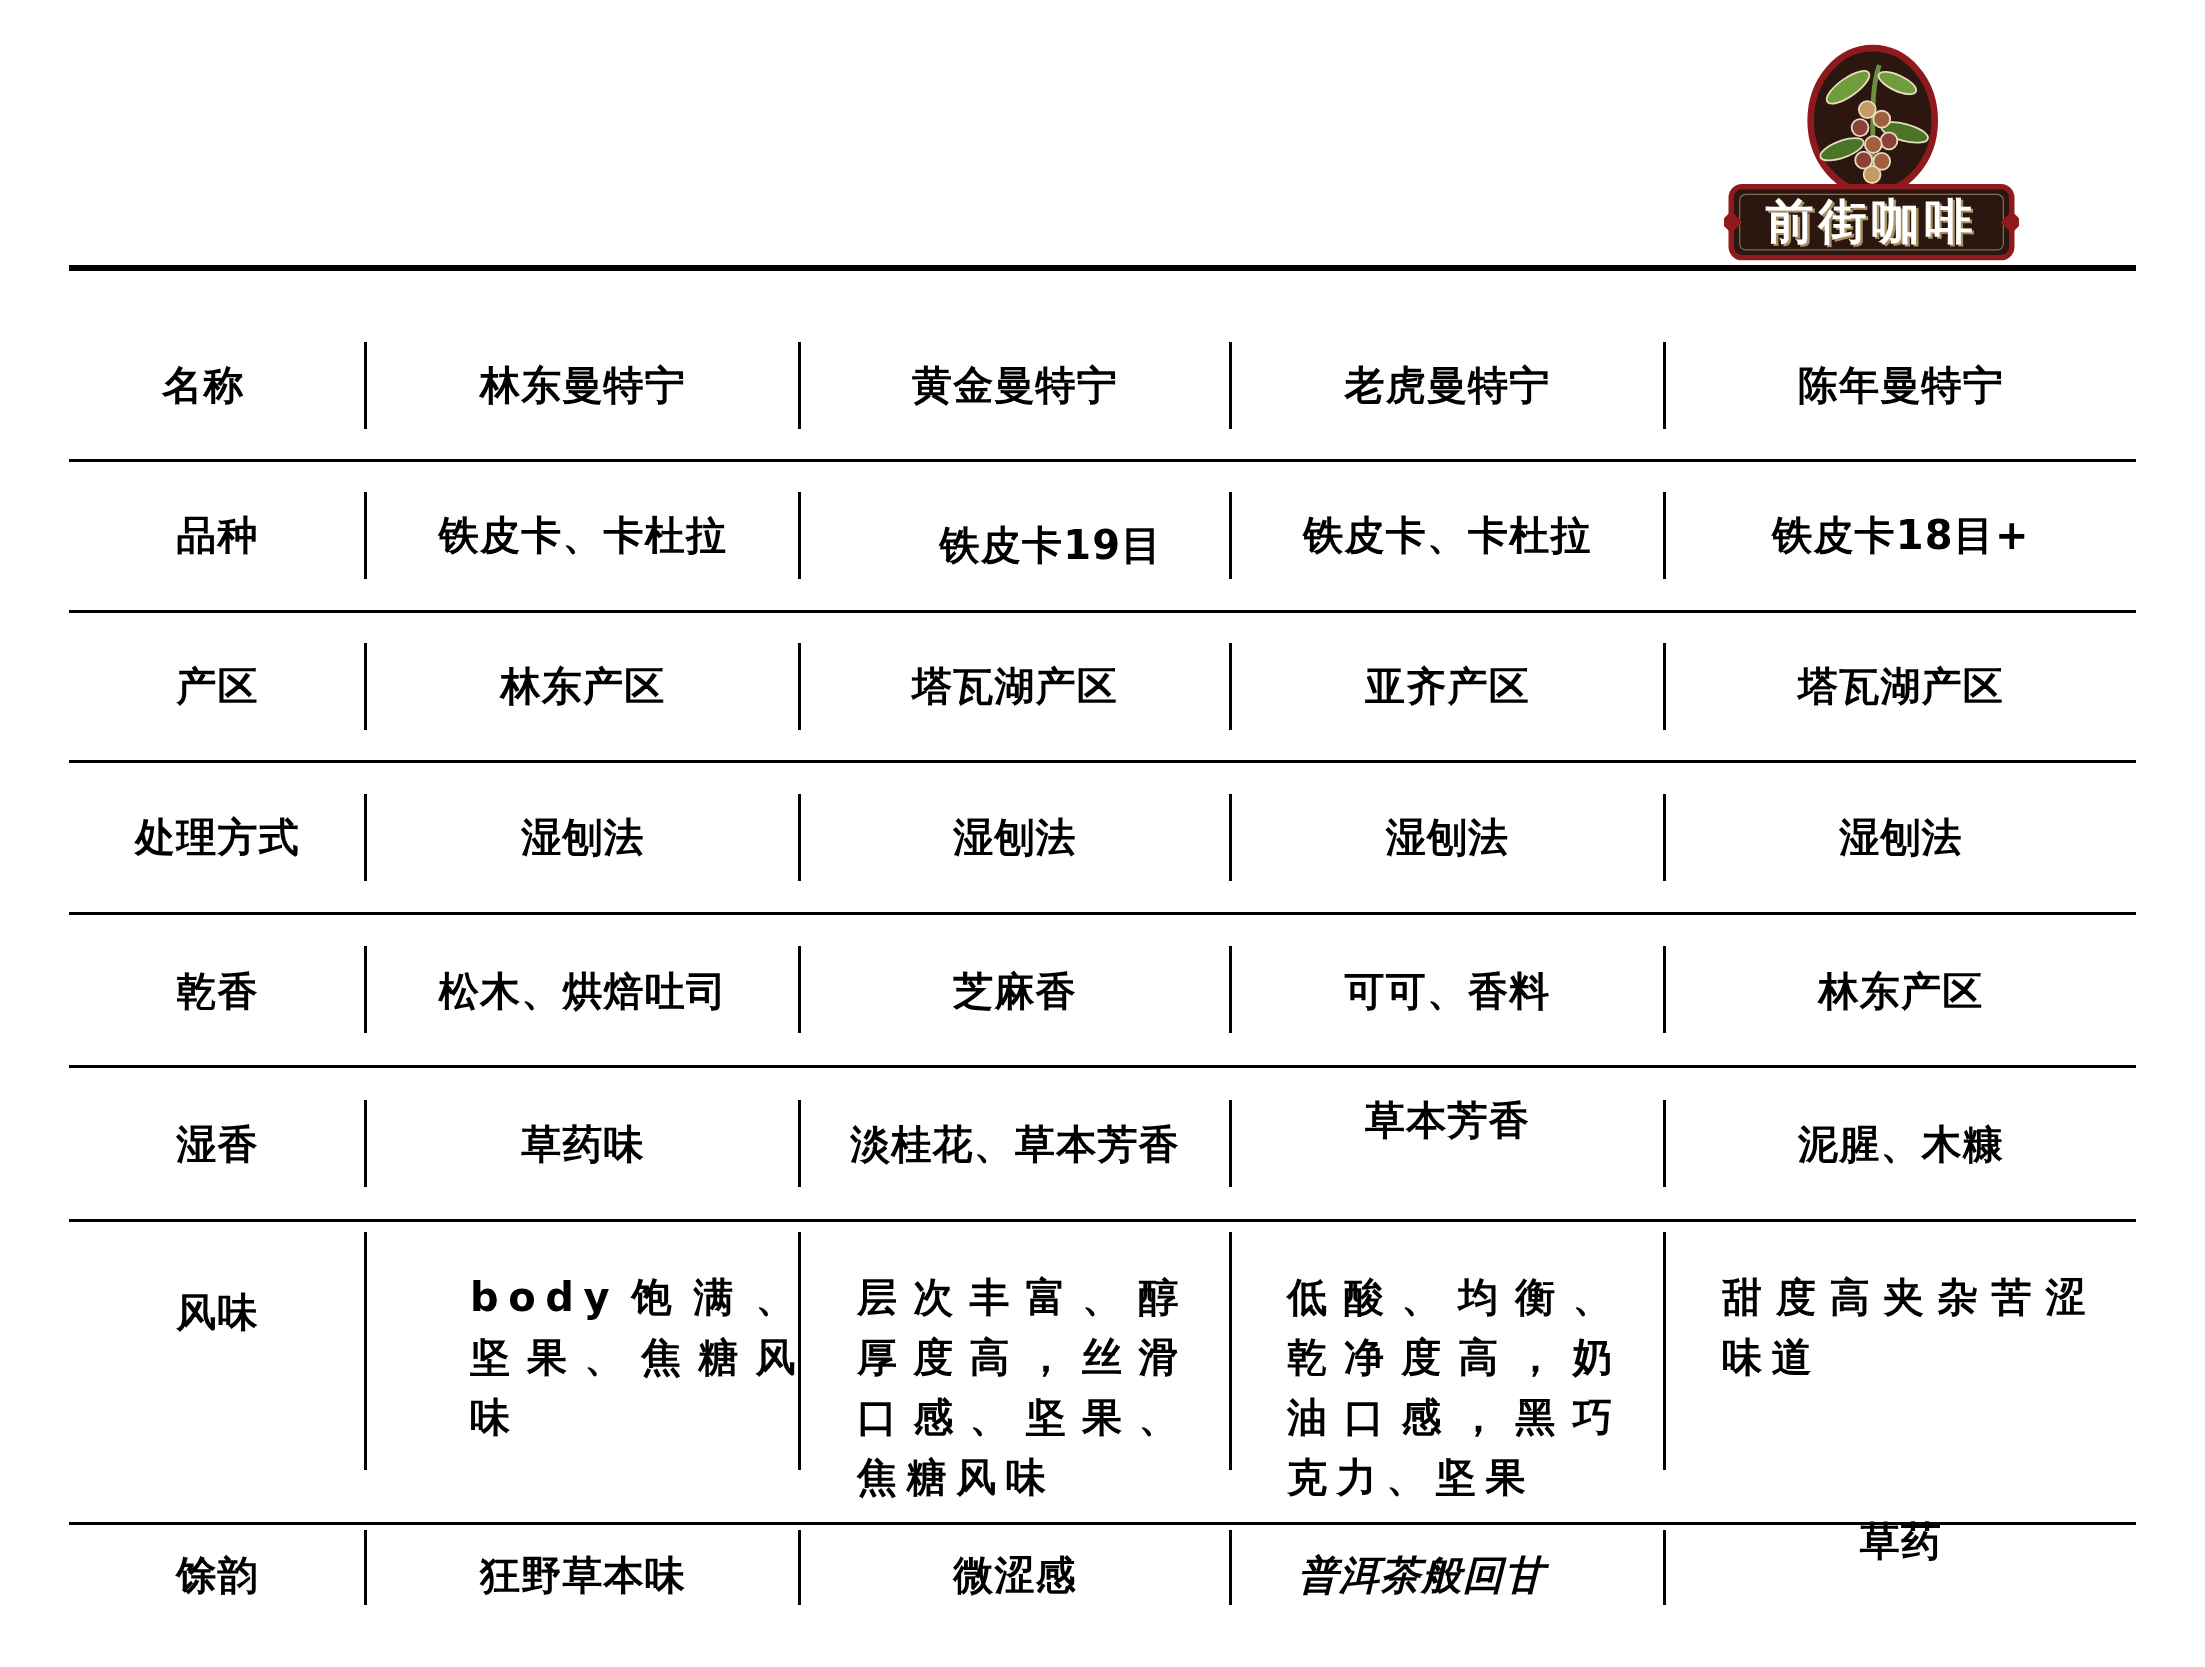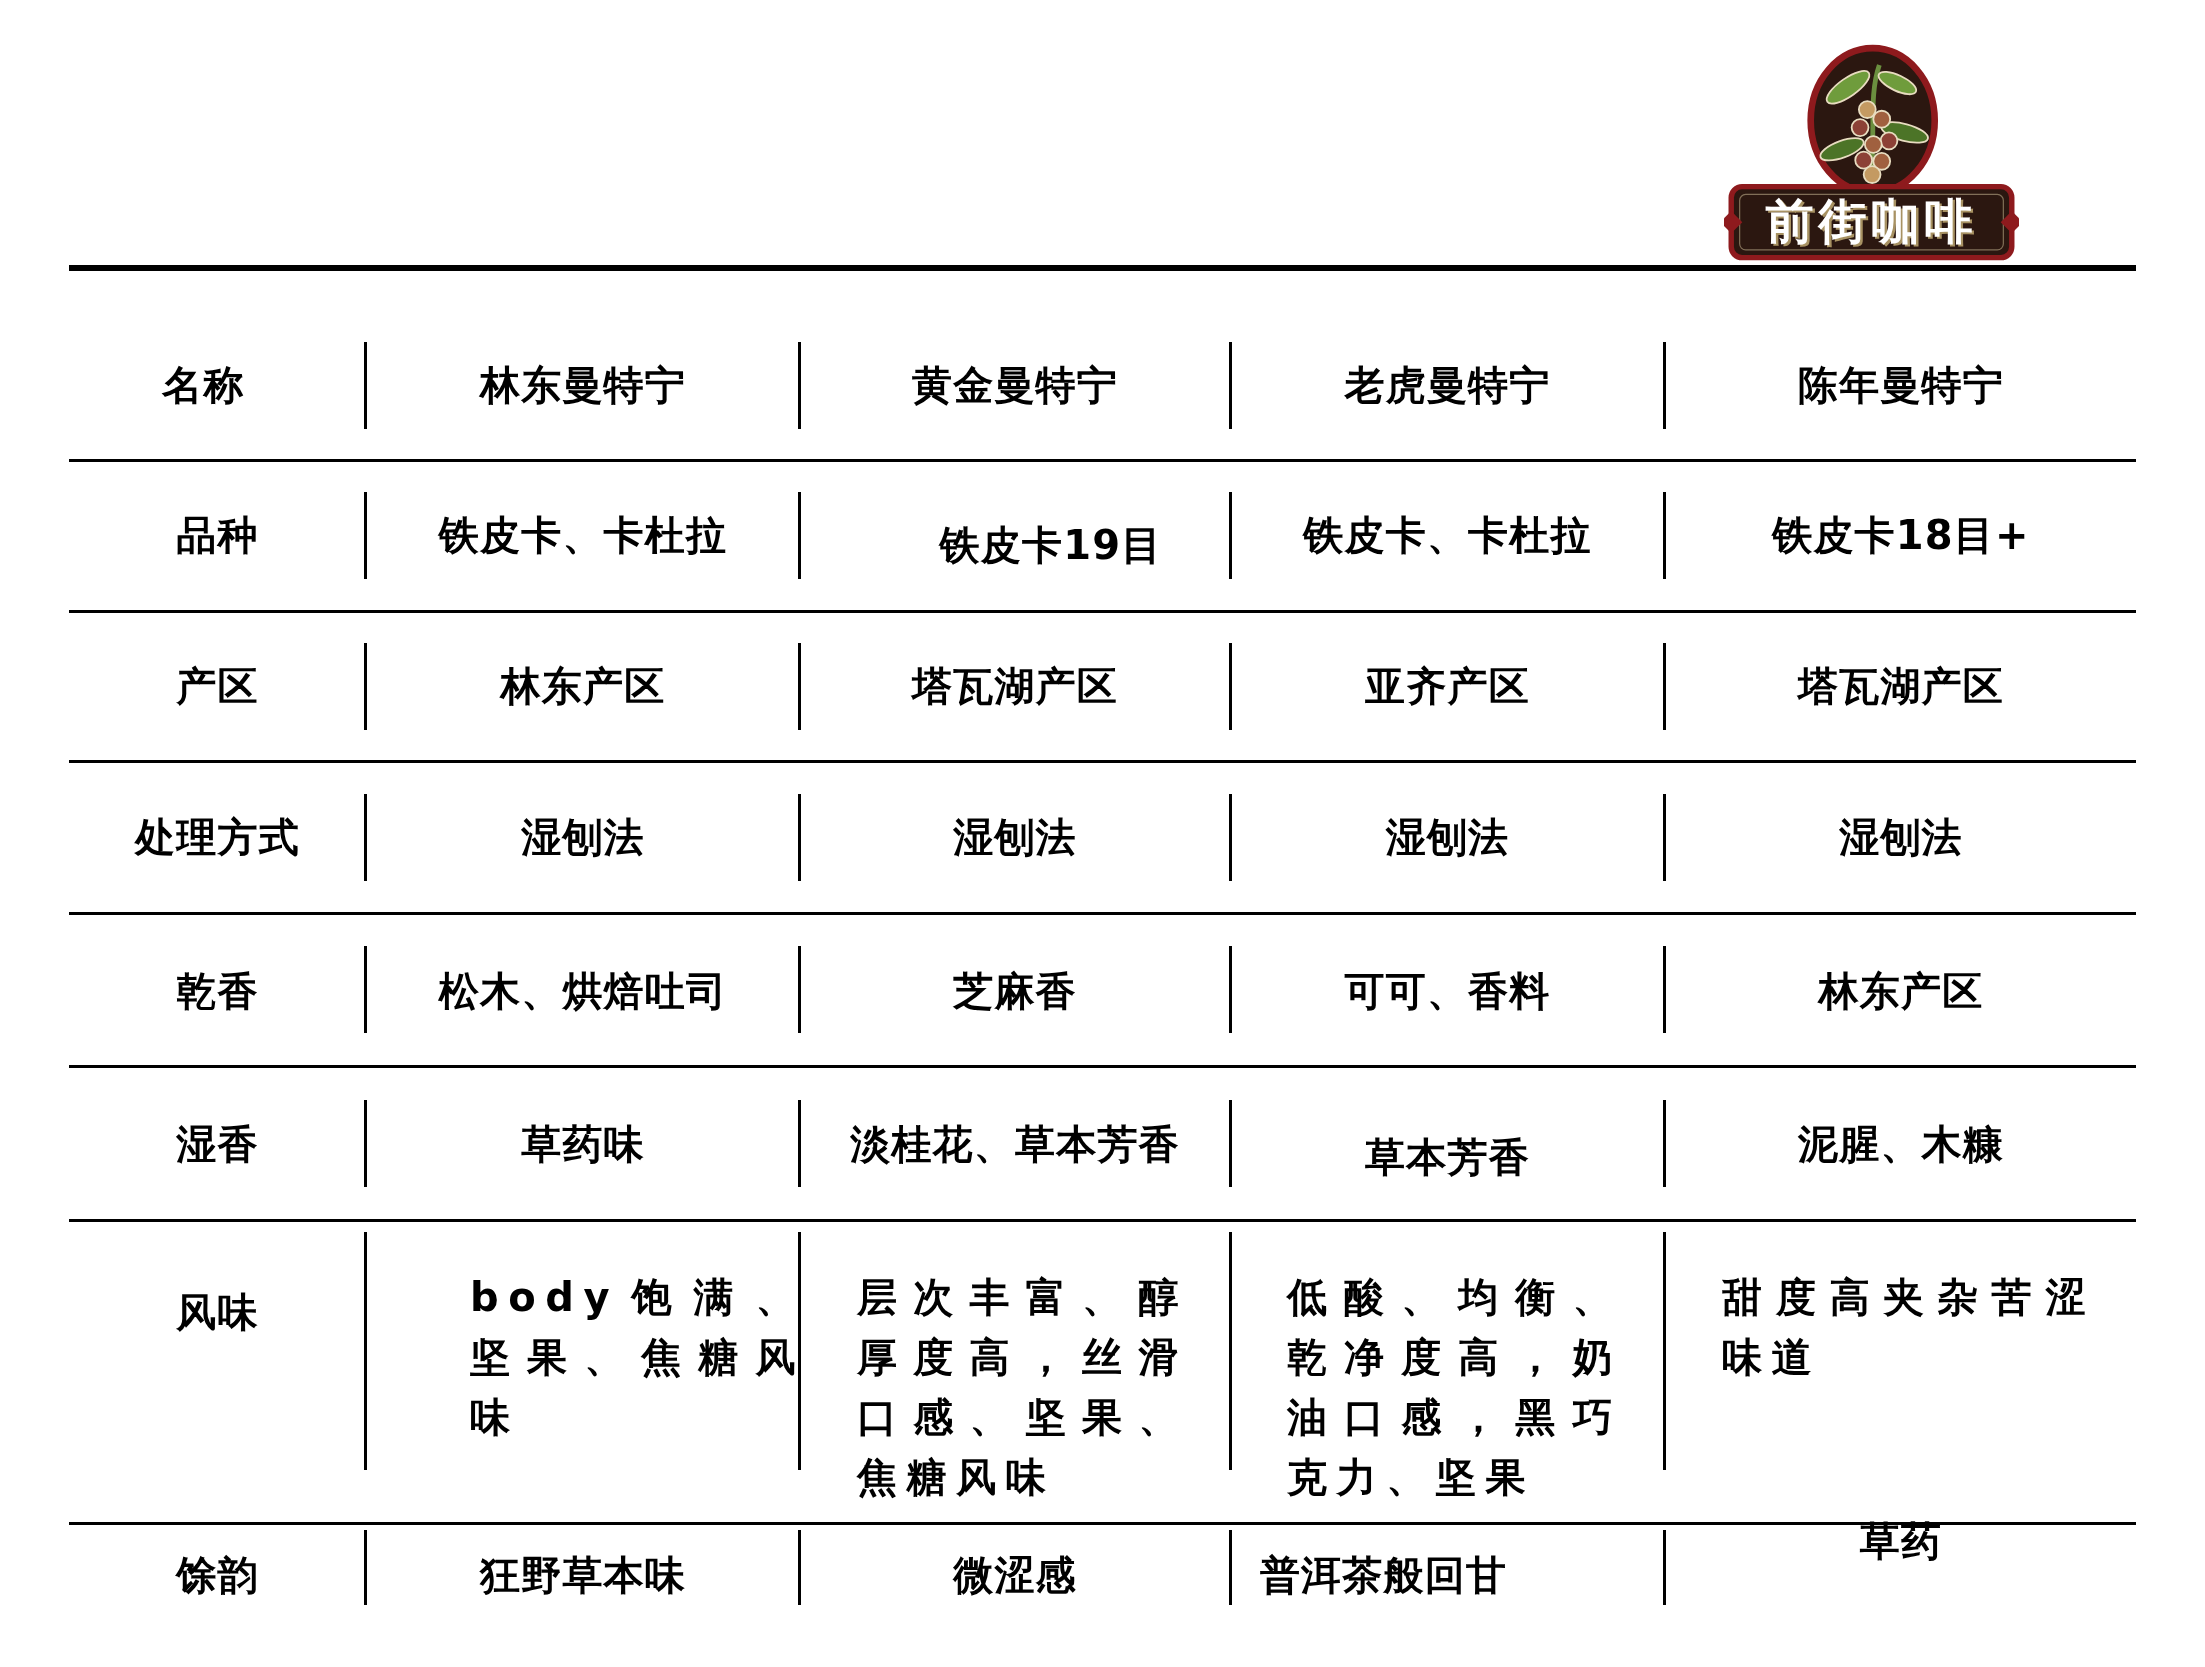--- a/index.html
+++ b/index.html
@@ -111,39 +111,39 @@
       <div class="cell" style="left: 800px; width: 430px; top: 914px; height: 153px;">芝麻香</div>
       <div class="cell" style="left: 1230px; width: 435px; top: 914px; height: 153px;">可可、香料</div>
       <div class="cell" style="left: 1665px; width: 472px; top: 914px; height: 153px;">林东产区</div>
       <div class="vline" style="left: 364px; top: 946px; height: 87px;"></div>
       <div class="vline" style="left: 798px; top: 946px; height: 87px;"></div>
       <div class="vline" style="left: 1229px; top: 946px; height: 87px;"></div>
       <div class="vline" style="left: 1663px; top: 946px; height: 87px;"></div>
       <div class="cell" style="left: 69px; width: 297px; top: 1067px; height: 153px;">湿香</div>
       <div class="cell" style="left: 366px; width: 434px; top: 1067px; height: 153px;">草药味</div>
       <div class="cell" style="left: 800px; width: 430px; top: 1067px; height: 153px;">淡桂花、草本芳香</div>
-      <div class="cell" style="left: 1230px; width: 435px; top: 1080px; height: 153px;">草本芳香</div>
+      <div class="cell" style="left: 1230px; width: 435px; top: 1043px; height: 153px;">草本芳香</div>
       <div class="cell" style="left: 1665px; width: 472px; top: 1067px; height: 153px;">泥腥、木糠</div>
       <div class="vline" style="left: 364px; top: 1100px; height: 87px;"></div>
       <div class="vline" style="left: 798px; top: 1100px; height: 87px;"></div>
       <div class="vline" style="left: 1229px; top: 1100px; height: 87px;"></div>
       <div class="vline" style="left: 1663px; top: 1100px; height: 87px;"></div>
       <div class="cell flavor-label" style="left: 69px; width: 297px; top: 1220px; height: 303px;">风味</div>
       <div class="cell flavor-value" style="left: 423px; width: 335px; top: 1220px; height: 303px; margin-left: 47px;">body饱满、坚果、焦糖风味</div>
       <div class="cell flavor-value" style="left: 857px; width: 331px; top: 1220px; height: 303px;">层次丰富、醇厚度高，丝滑口感、坚果、焦糖风味</div>
       <div class="cell flavor-value" style="left: 1287px; width: 335px; top: 1220px; height: 303px;">低酸、均衡、乾净度高，奶油口感，黑巧克力、坚果</div>
       <div class="cell flavor-value" style="left: 1722px; width: 373px; top: 1220px; height: 303px;">甜度高夹杂苦涩味道</div>
       <div class="vline" style="left: 364px; top: 1232px; height: 238px;"></div>
       <div class="vline" style="left: 798px; top: 1232px; height: 238px;"></div>
       <div class="vline" style="left: 1229px; top: 1232px; height: 238px;"></div>
       <div class="vline" style="left: 1663px; top: 1232px; height: 238px;"></div>
       <div class="cell last-row" style="left: 69px; width: 297px; top: 1523px; height: 144px;">馀韵</div>
       <div class="cell last-row" style="left: 366px; width: 434px; top: 1523px; height: 144px;">狂野草本味</div>
       <div class="cell last-row" style="left: 800px; width: 430px; top: 1523px; height: 144px;">微涩感</div>
-      <div class="cell last-row" style="left: 1166px; width: 435px; top: 1523px; height: 144px;">普洱茶般回甘</div>
+      <div class="cell last-row" style="left: 1204px; width: 435px; top: 1523px; height: 144px; font-style: italic;">普洱茶般回甘</div>
       <div class="cell last-row" style="left: 1665px; width: 472px; top: 1489px; height: 158px;">草药</div>
       <div class="vline" style="left: 364px; top: 1530px; height: 75px;"></div>
       <div class="vline" style="left: 798px; top: 1530px; height: 75px;"></div>
       <div class="vline" style="left: 1229px; top: 1530px; height: 75px;"></div>
       <div class="vline" style="left: 1663px; top: 1530px; height: 75px;"></div>
     </div>
 </div>
 
 
 </body></html>

